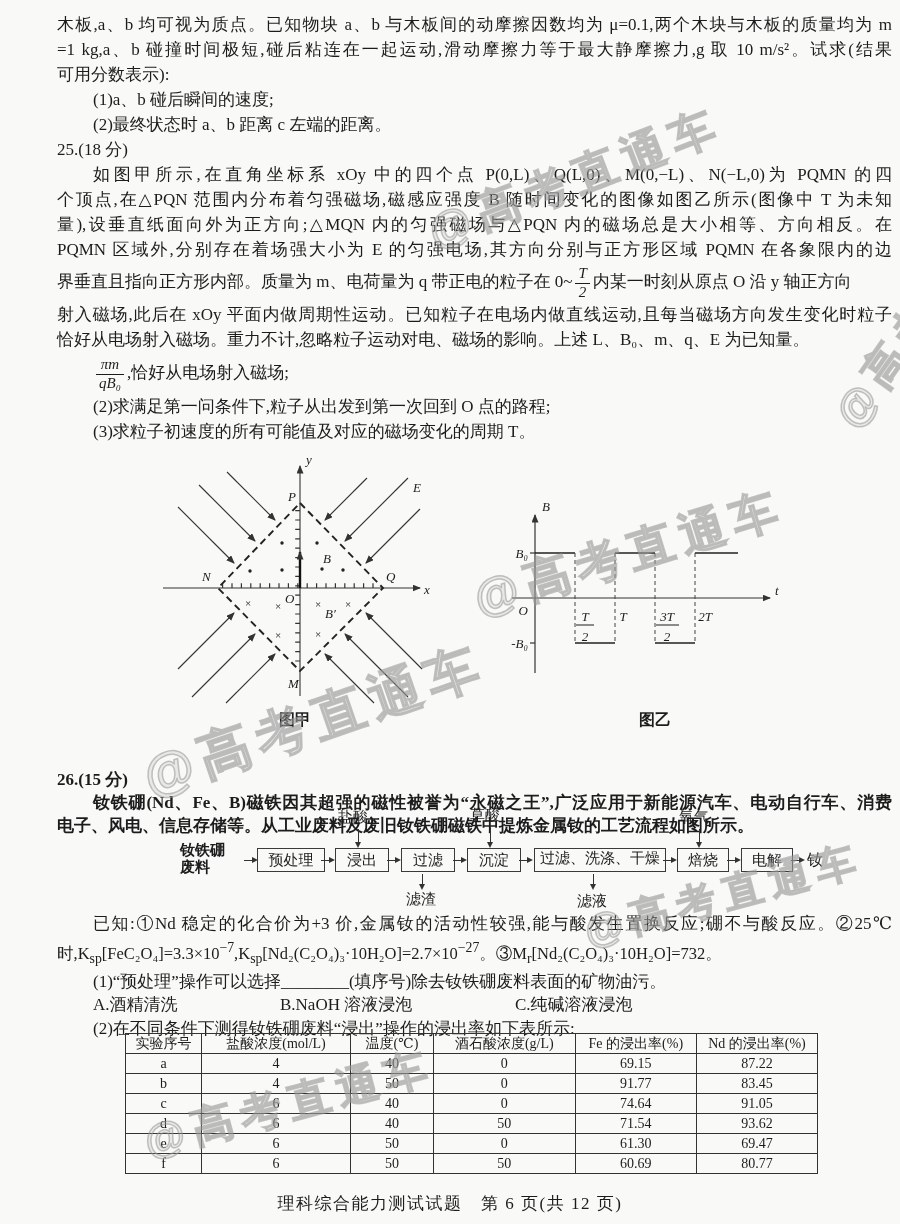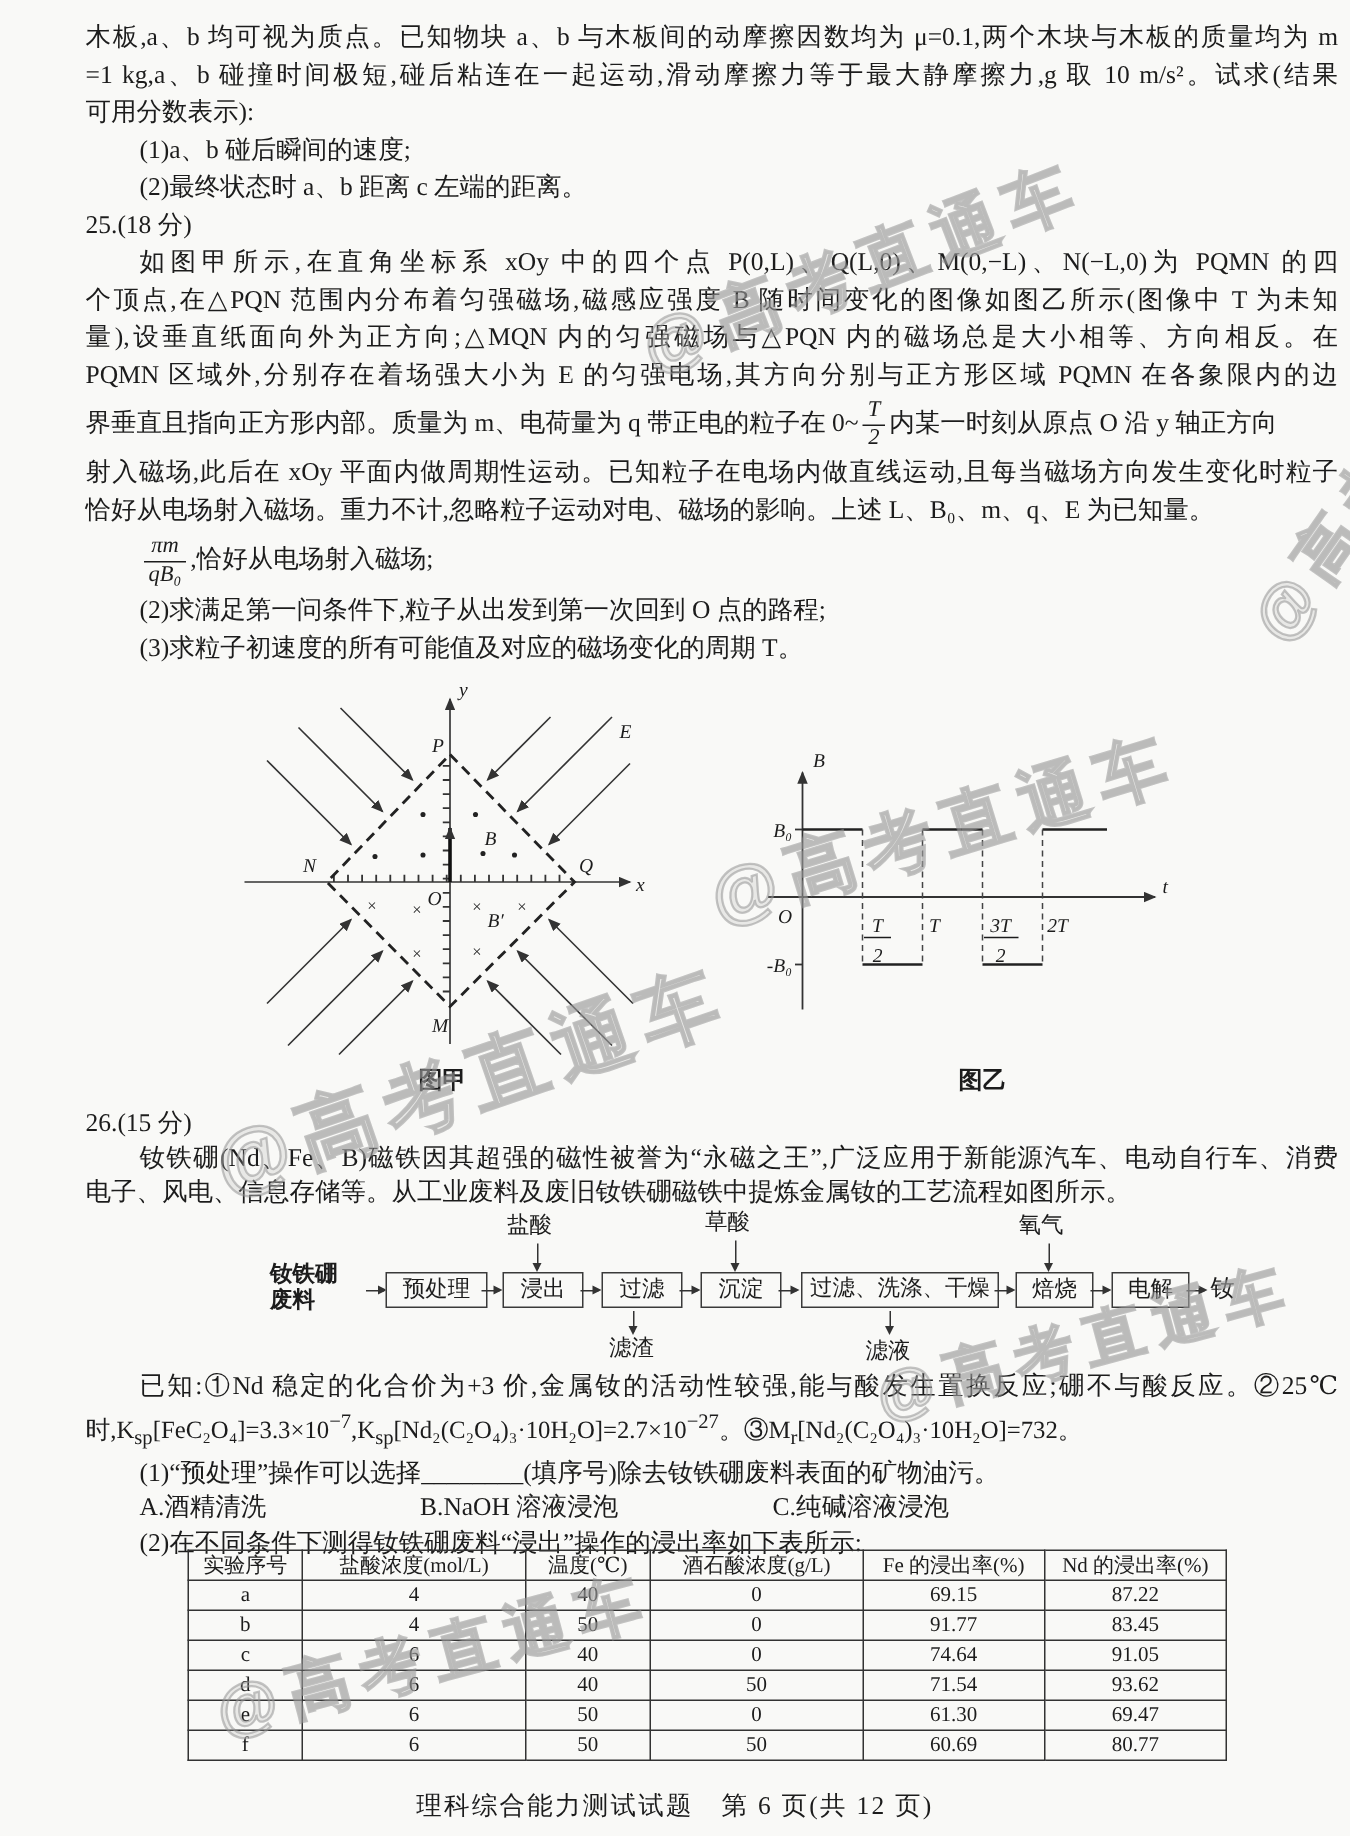--- a/index.html
+++ b/index.html
@@ -158,21 +158,21 @@
     <text x="197" y="146" text-anchor="middle">2</text>
     <text x="235" y="126" text-anchor="middle">2T</text>
   </g>
   <g stroke="#1c1c1c" stroke-width="1">
     <line x1="106" y1="130" x2="124" y2="130"></line>
     <line x1="186" y1="130" x2="209" y2="130"></line>
   </g>
 </svg>
 <div class="abs caption" style="left:615px;top:710px;">图乙</div>
 
-<div class="abs" style="left:57px;top:737px;width:835px;">
+<div class="abs" style="left:57px;top:768px;width:835px;font-weight:bold;">
   <div class="tl" style="line-height:23px;">26.(15 分)</div>
   <div class="tl just ind" style="line-height:23px;">钕铁硼(Nd、Fe、B)磁铁因其超强的磁性被誉为“永磁之王”,广泛应用于新能源汽车、电动自行车、消费</div>
   <div class="tl" style="line-height:23px;">电子、风电、信息存储等。从工业废料及废旧钕铁硼磁铁中提炼金属钕的工艺流程如图所示。</div>
 </div>
 
 <div class="abs" style="left:0;top:805px;width:900px;height:110px;">
   <div class="flbl" style="left:338px;top:4px;">盐酸</div>
   <div class="flbl" style="left:470px;top:2px;">草酸</div>
   <div class="flbl" style="left:679px;top:4px;">氧气</div>
   <div class="varrow" style="left:358px;top:24px;height:17px;"></div>

